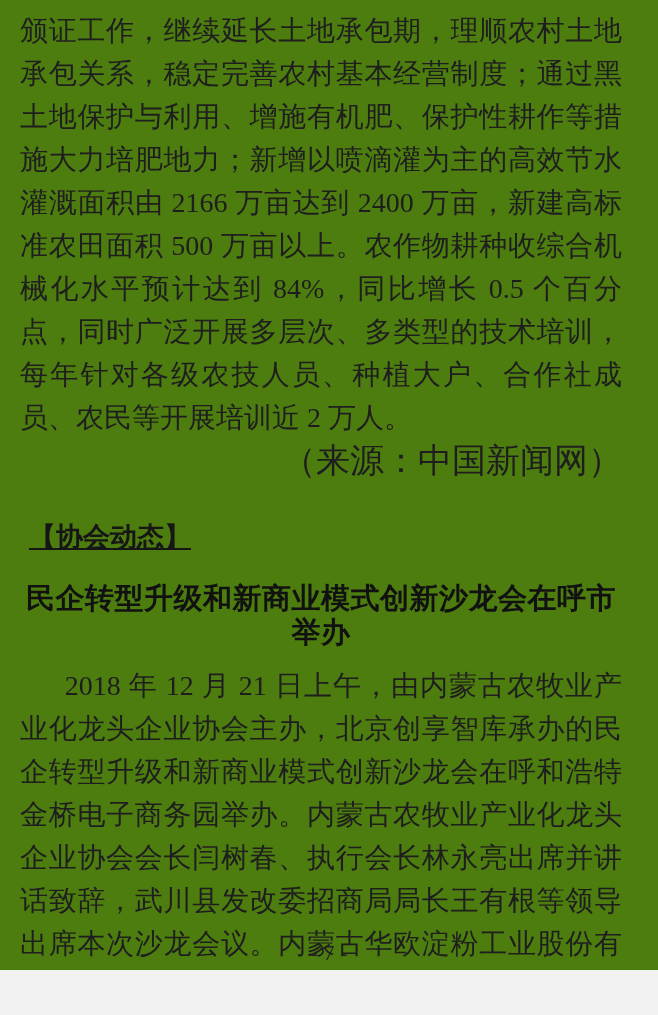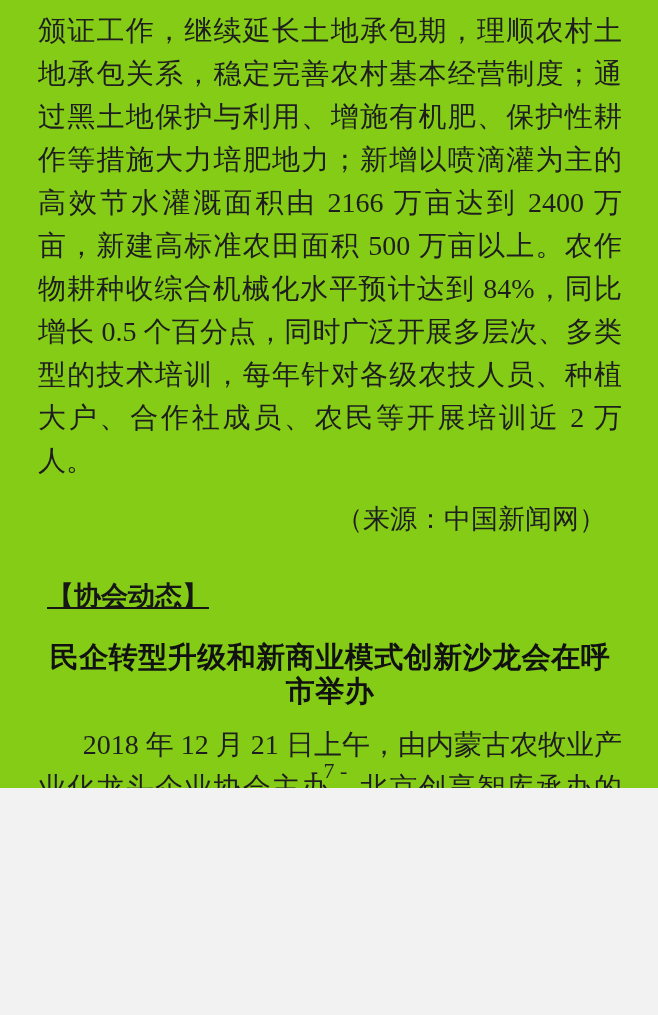--- a/index.html
+++ b/index.html
@@ -8,41 +8,41 @@
   }
   body {
     width: 658px;
     height: 1015px;
     background: #f2f2f2;
     font-family: "Liberation Serif", "DejaVu Serif", serif;
   }
   .page {
     position: relative;
     width: 658px;
-    height: 788px;
+    height: 970px;
     box-sizing: border-box;
-    background: #84cc16;
+    background: #4d7c0f;
     color: #1e1e1e;
-    padding: 9px 36px 0 38px;
+    padding: 9px 36px 0 20px;
     overflow: hidden;
   }
   .body-text {
     margin: 0;
     font-size: 28px;
     line-height: 43px;
     text-align: justify;
     text-justify: inter-ideograph;
     word-break: break-all;
   }
   .indent {
     text-indent: 1.6em;
   }
   .source-line {
-    margin: 16px;
-    font-size: 27px;
+    margin: 0;
+    font-size: 34px;
     line-height: 43px;
     text-align: right;
   }
   .section-header {
     margin: 41px 0 0 9px;
     font-family: "Liberation Sans", "DejaVu Sans", sans-serif;
     font-weight: bold;
     font-size: 27px;
     line-height: 29px;
     color: #161616;

